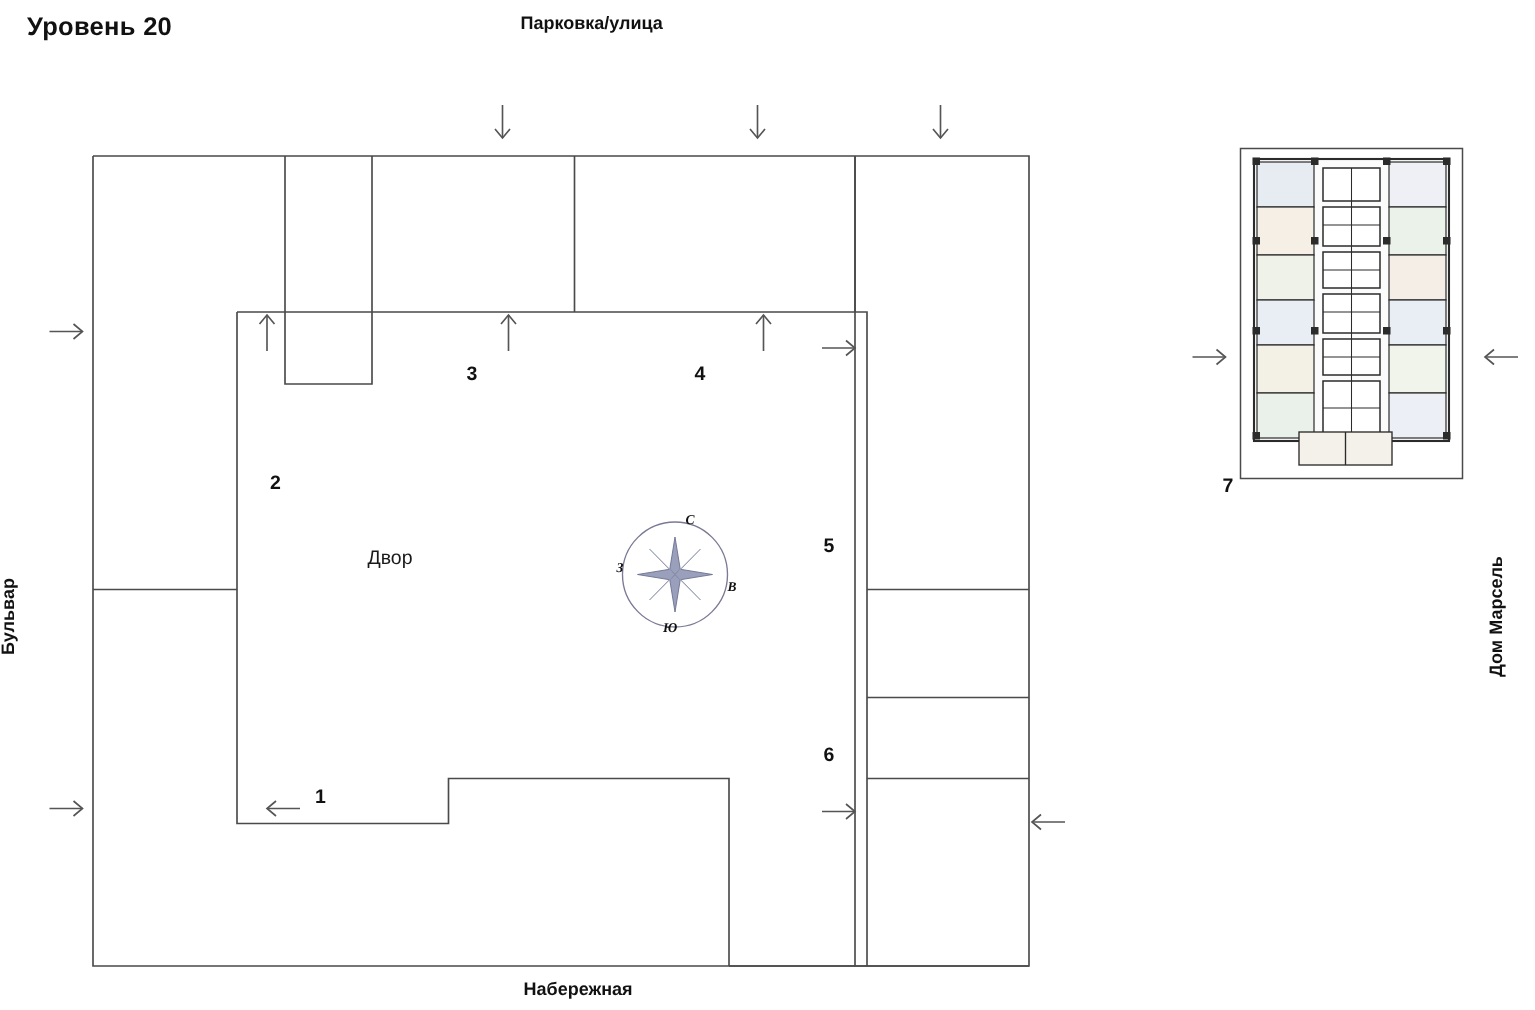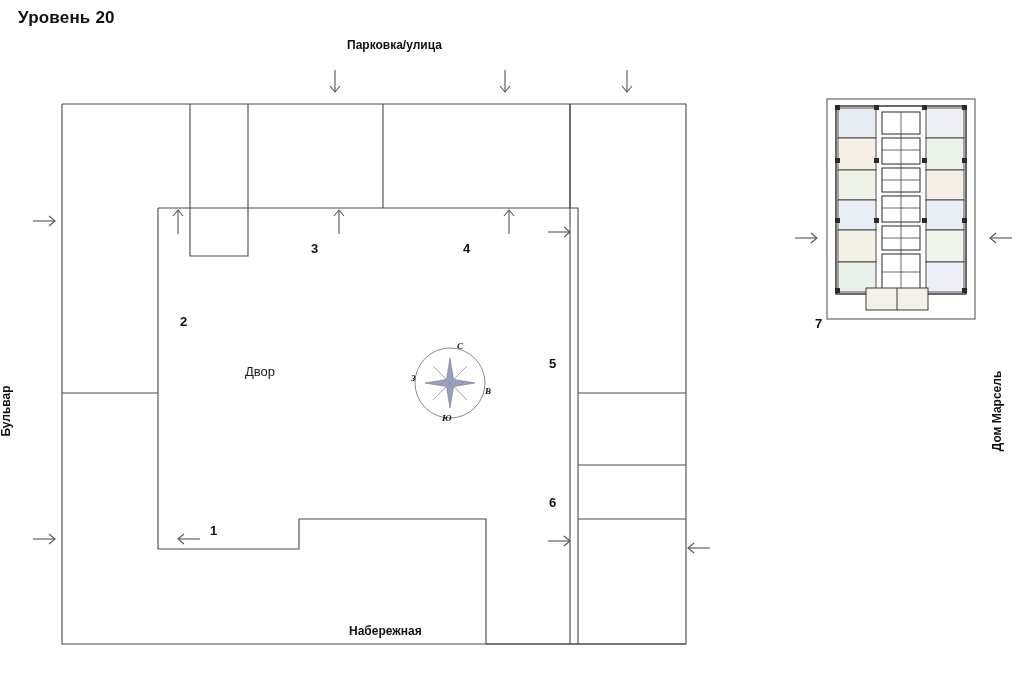--- a/index.html
+++ b/index.html
@@ -27,25 +27,25 @@
   }
   #title {
     left: 18px;
     top: 8px;
     font-size: 17px;
     font-weight: bold;
     letter-spacing: 0.2px;
   }
   #lbl-top {
     left: 347px;
-    top: 38px;
+    top: 8px;
   }
   #lbl-bottom {
     left: 349px;
-    top: 624px;
+    top: 652px;
   }
   #lbl-left {
     left: -20px;
     top: 404px;
     transform: rotate(-90deg);
     transform-origin: center center;
   }
   #lbl-right {
     left: 957px;
     top: 404px;

